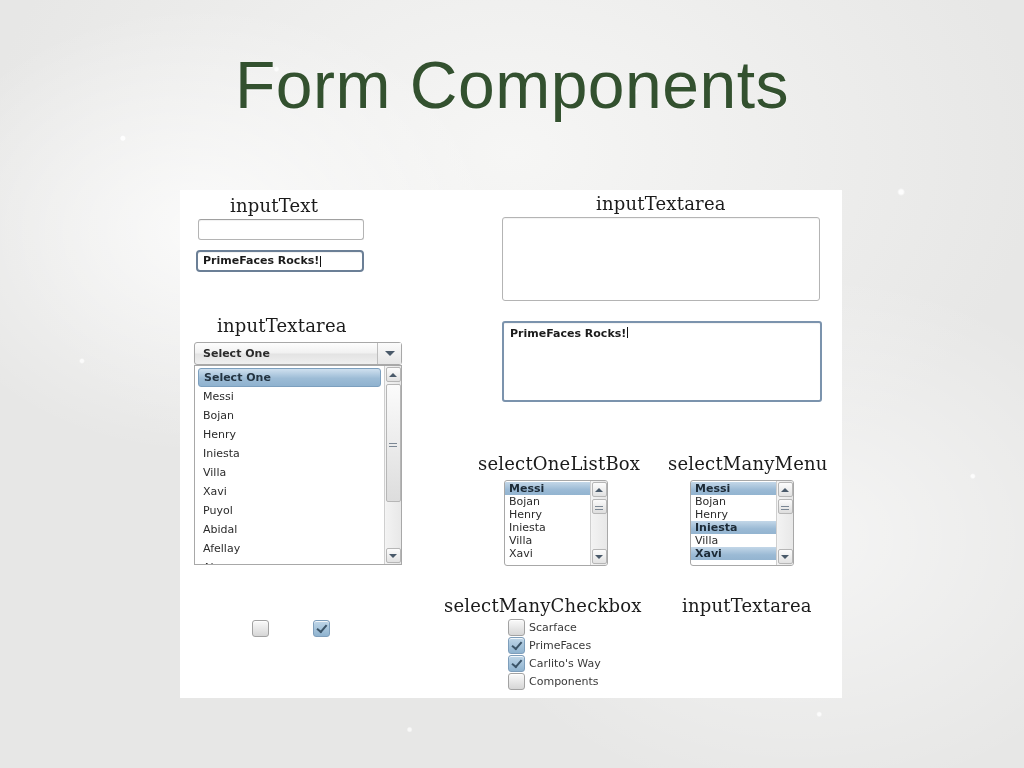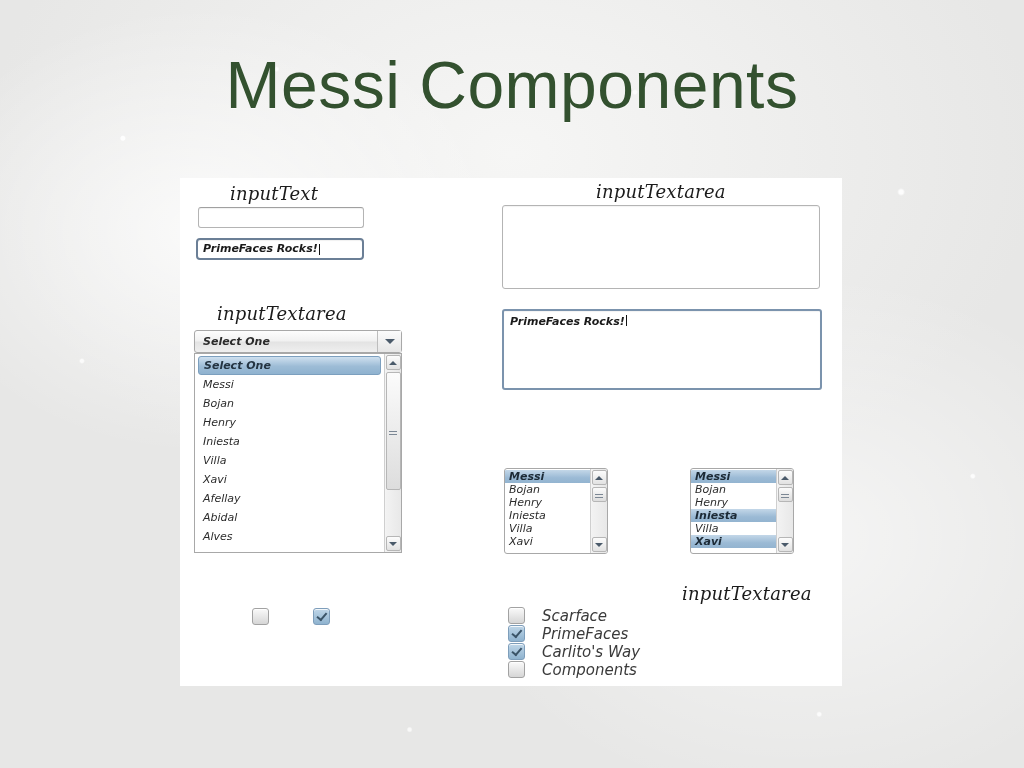--- a/index.html
+++ b/index.html
@@ -37,25 +37,24 @@
     position:absolute; left:0; top:52px; width:1024px;
     text-align:center;
     font-family:"Liberation Sans", sans-serif;
     font-size:66px; font-weight:400; letter-spacing:.5px;
     color:#33512f;
     line-height:1;
     text-shadow:0 1px 0 rgba(255,255,255,.6);
   }
   
   #content-panel {
-    position:absolute; left:180px; top:178px;
+    position:absolute; left:180px; top:190px;
     width:662px; height:508px;
     background:#ffffff;
     box-shadow:0 0 0 0 rgba(0,0,0,0);
-    font-style:italic;
   }
   .sec-label {
     position:absolute;
     font-family:"DejaVu Serif","Liberation Serif", serif;
     font-size:18px; color:#1b1b1b; white-space:nowrap;
     letter-spacing:.2px;
   }
   
   .pf-input {
     position:absolute; background:#fff;
@@ -189,30 +188,30 @@
   .radio .dot {
     width:7px; height:7px; border-radius:50%;
     border:1px solid #5d7near; border:1px solid #5d7a92; background:transparent;
   }
   .radio.on .dot { background:#4a6e8c; border-color:#3c5c76; }
   .cb-row, .rd-row {
     display:flex; align-items:center; gap:4px; height:17px; margin-bottom:1px;
   }
   .cb-row .txt, .rd-row .txt {
     font-family:"DejaVu Sans","Liberation Sans", sans-serif;
-    font-size:15px; color:#3a3a3a; white-space:nowrap;margin-left:13px;
+    font-size:11px; color:#3a3a3a; white-space:nowrap;
   }
   .group { position:absolute; }
 </style>
 </head>
 <body>
 
 <div id="slide-bg"></div>
 
-<div id="slide-title">Messi Components</div>
+<div id="slide-title">Form Components</div>
 
 <div id="content-panel">
 
   <div class="sec-label" style="left:50px; top:5px;">inputText</div>
   <div class="pf-input" style="left:18px; top:29px; width:166px; height:21px;">
     <span></span>
   </div>
   <div class="pf-input focused" style="left:16px; top:60px; width:168px; height:22px; display:flex; align-items:center;">
     <span>PrimeFaces Rocks!</span>
       <i class="caret"></i>
@@ -235,38 +234,40 @@
   </div>
   <div class="som-panel" style="left:14px; top:175px; width:208px; height:200px;">
     <div class="som-list">
       <div class="opt sel">Select One</div>
       <div class="opt">Messi</div>
       <div class="opt">Bojan</div>
       <div class="opt">Henry</div>
       <div class="opt">Iniesta</div>
       <div class="opt">Villa</div>
       <div class="opt">Xavi</div>
+      <div class="opt">Puyol</div>
+      <div class="opt">Abidal</div>
       <div class="opt">Afellay</div>
-      <div class="opt">Abidal</div>
       <div class="opt">Alves</div>
     </div>
     <div class="sbar">
       <div class="sbtn">
           <i class="tri-up"></i>
         </div>
       <div class="sthumb" style="height:118px;">
           <i class="grip"></i>
         </div>
       <div class="strack"></div>
       <div class="sbtn">
           <i class="tri-down"></i>
         </div>
     </div>
   </div>
 
+  <div class="sec-label" style="left:298px; top:263px;">selectOneListBox</div>
   <div class="lbox" style="left:324px; top:290px; width:104px; height:86px;">
     <div class="lbox-list">
       <div class="lopt sel">Messi</div>
       <div class="lopt">Bojan</div>
       <div class="lopt">Henry</div>
       <div class="lopt">Iniesta</div>
       <div class="lopt">Villa</div>
       <div class="lopt">Xavi</div>
     </div>
     <div class="sbar">
@@ -276,20 +277,21 @@
       <div class="sthumb" style="height:15px;">
           <i class="grip"></i>
         </div>
       <div class="strack"></div>
       <div class="sbtn">
           <i class="tri-down"></i>
         </div>
     </div>
   </div>
 
+  <div class="sec-label" style="left:488px; top:263px;">selectManyMenu</div>
   <div class="lbox" style="left:510px; top:290px; width:104px; height:86px;">
     <div class="lbox-list">
       <div class="lopt sel">Messi</div>
       <div class="lopt">Bojan</div>
       <div class="lopt">Henry</div>
       <div class="lopt sel">Iniesta</div>
       <div class="lopt">Villa</div>
       <div class="lopt sel">Xavi</div>
     </div>
     <div class="sbar">
@@ -306,20 +308,21 @@
     </div>
   </div>
 
   <div class="group" style="left:72px; top:430px; display:flex; gap:44px;">
     <span class="cbox"></span>
     <span class="cbox on">
         <i class="tick"></i>
       </span>
   </div>
 
+  <div class="sec-label" style="left:264px; top:405px;">selectManyCheckbox</div>
   <div class="group" style="left:328px; top:429px;">
     <div class="cb-row">
       <span class="cbox"></span>
       <span class="txt">Scarface</span>
     </div>
     <div class="cb-row">
       <span class="cbox on">
           <i class="tick"></i>
         </span>
       <span class="txt">PrimeFaces</span>

